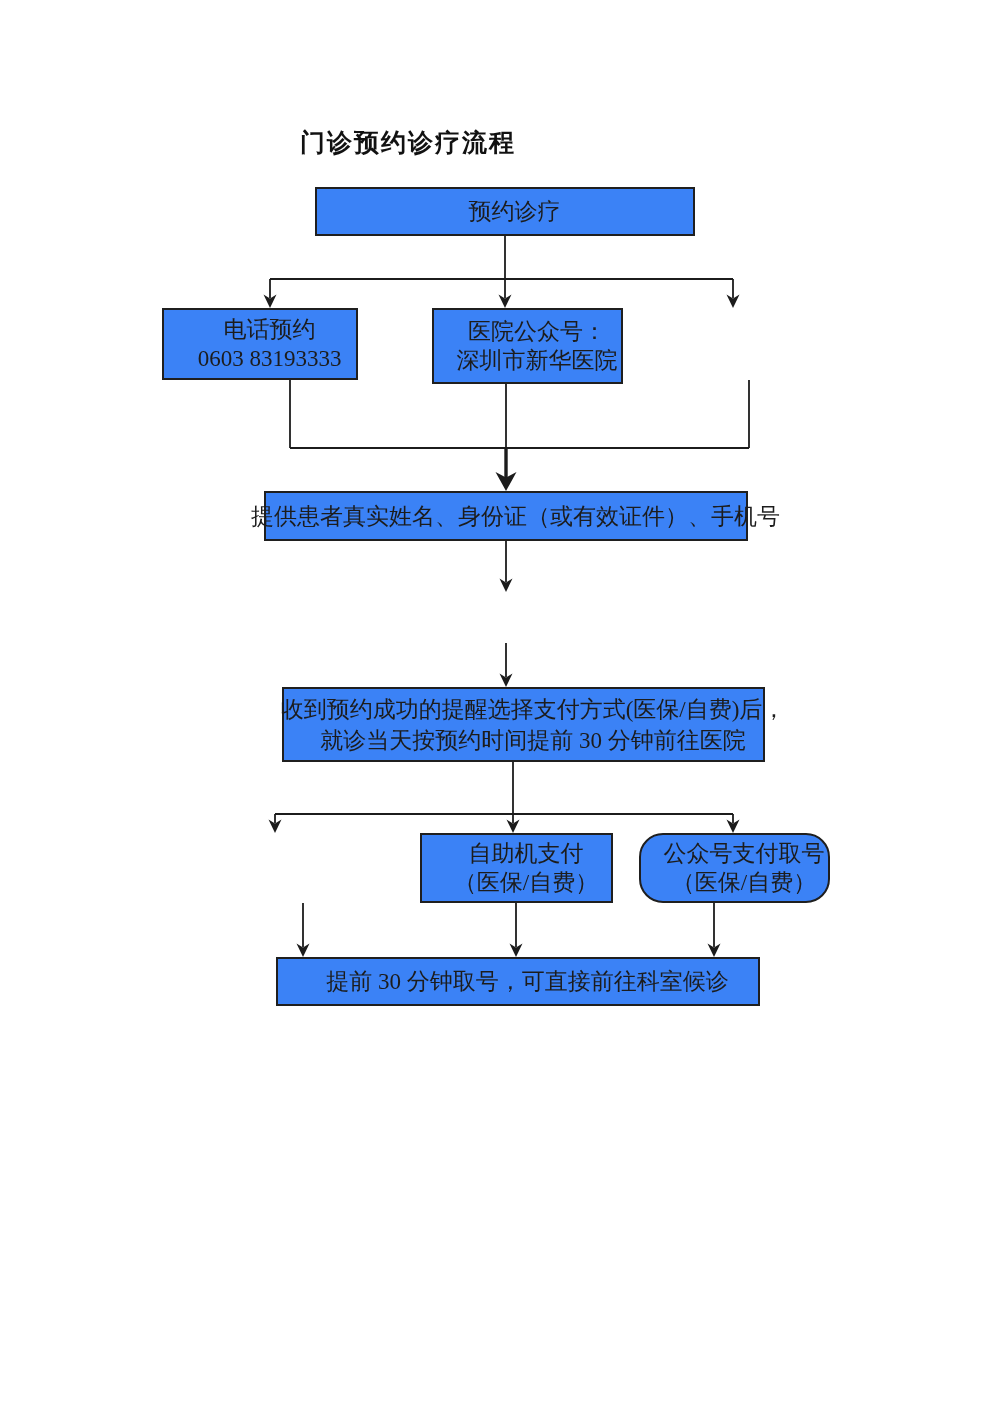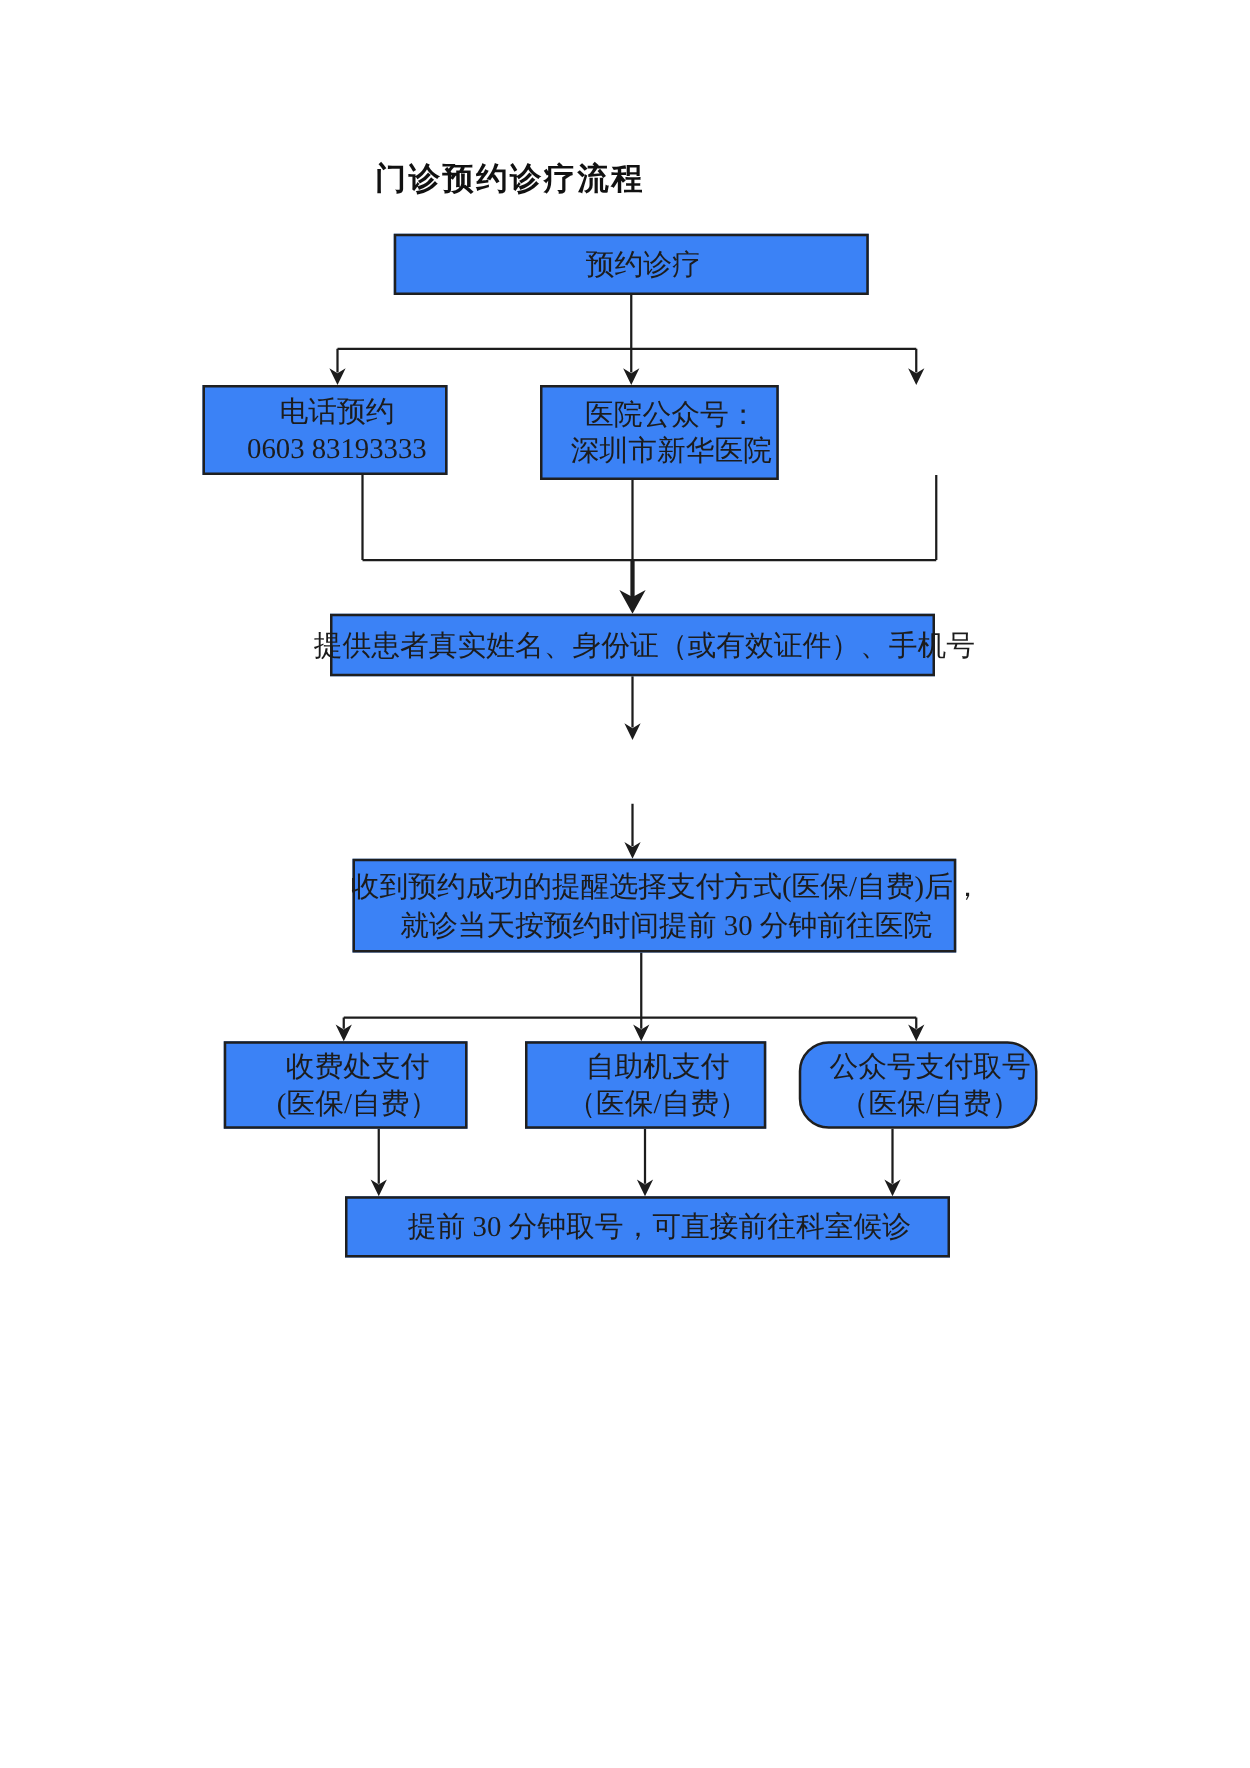--- a/index.html
+++ b/index.html
@@ -135,24 +135,20 @@
   <div class="box n-info">
     <span class="ln">提供患者真实姓名、身份证（或有效证件）、手机号</span>
   </div>
 
 
   <div class="box n-remind">
     <span class="ln">收到预约成功的提醒选择支付方式(医保/自费)后，</span>
     <span class="ln">就诊当天按预约时间提前 30 分钟前往医院</span>
   </div>
 
-  <div class="box n-cashier">
-    <span class="ln">收费处支付</span>
-    <span class="ln">(医保/自费）</span>
-  </div>
 
   <div class="box n-kiosk">
     <span class="ln">自助机支付</span>
     <span class="ln">（医保/自费）</span>
   </div>
 
   <div class="box n-wepay">
     <span class="ln">公众号支付取号</span>
     <span class="ln">（医保/自费）</span>
   </div>

